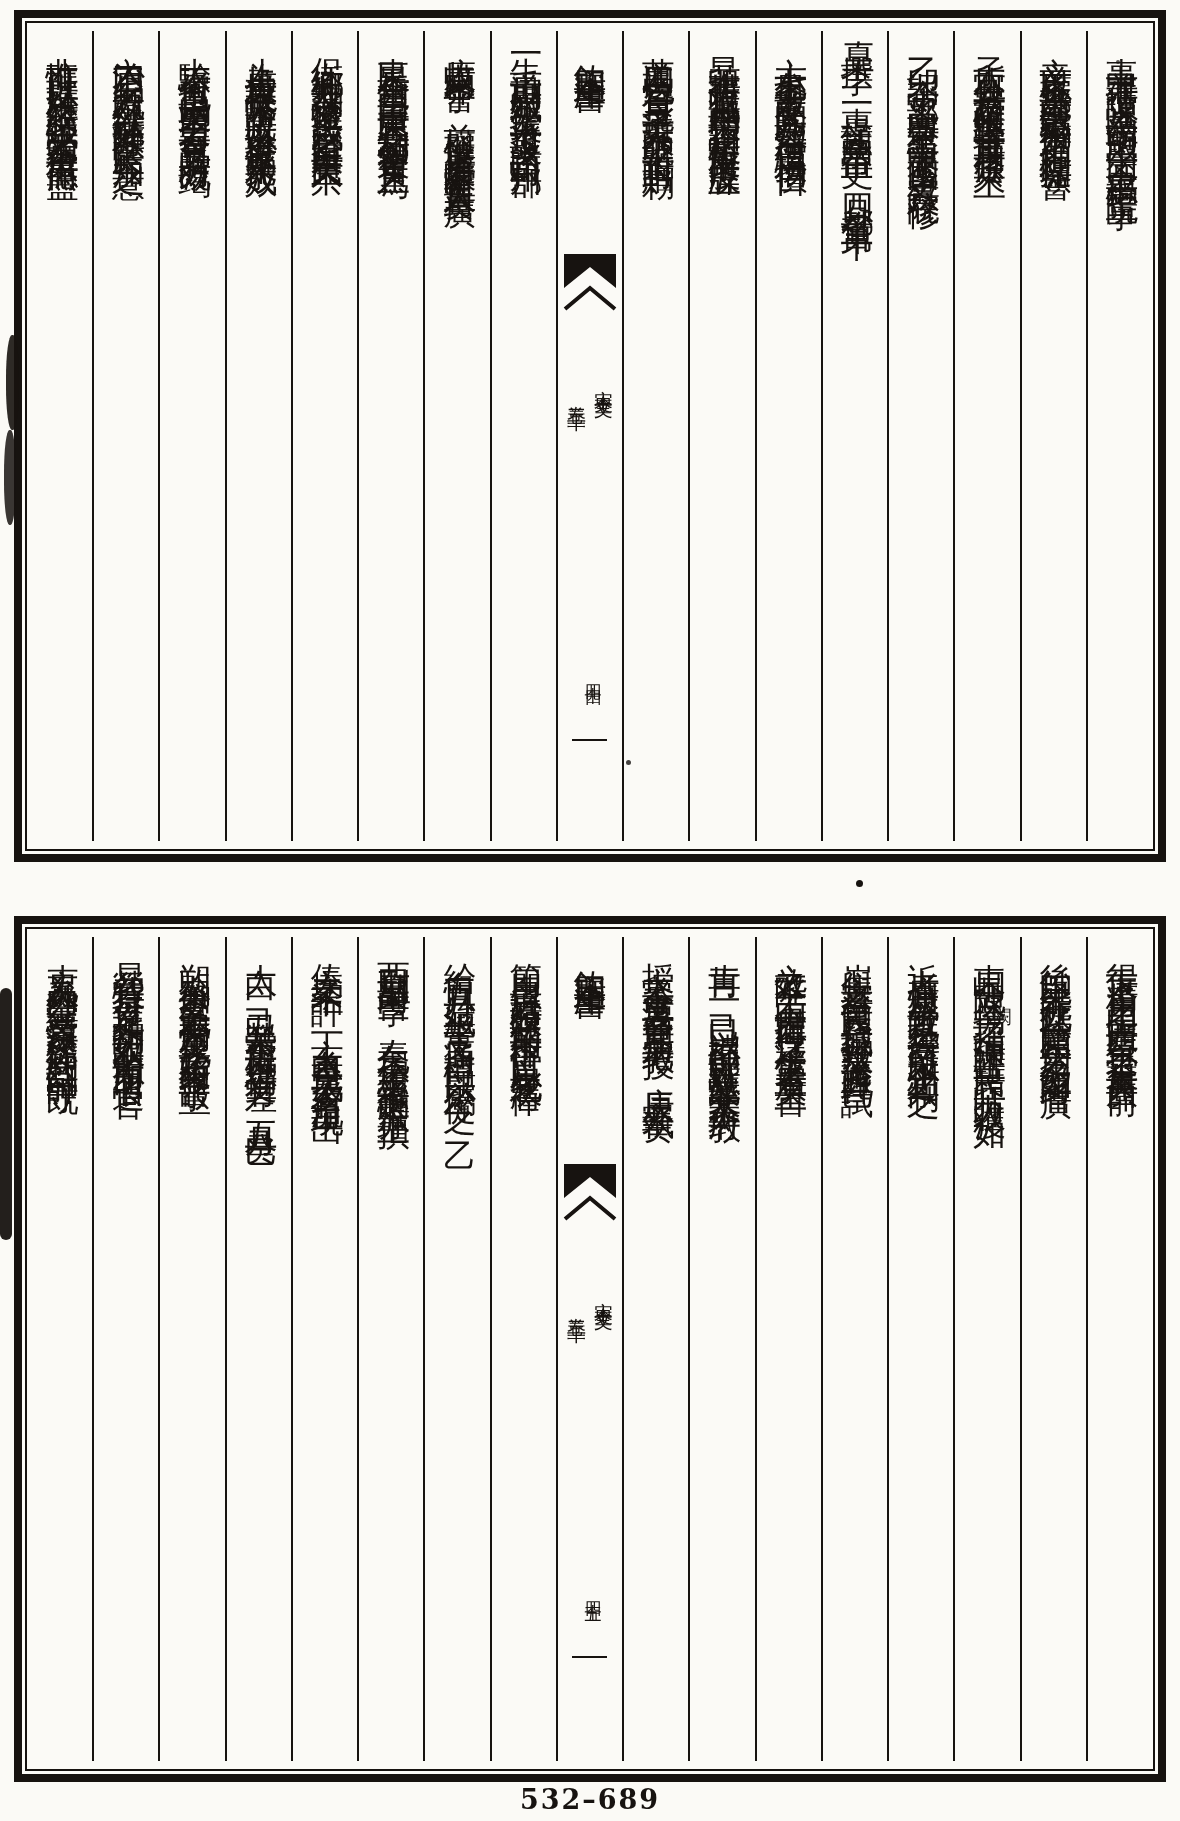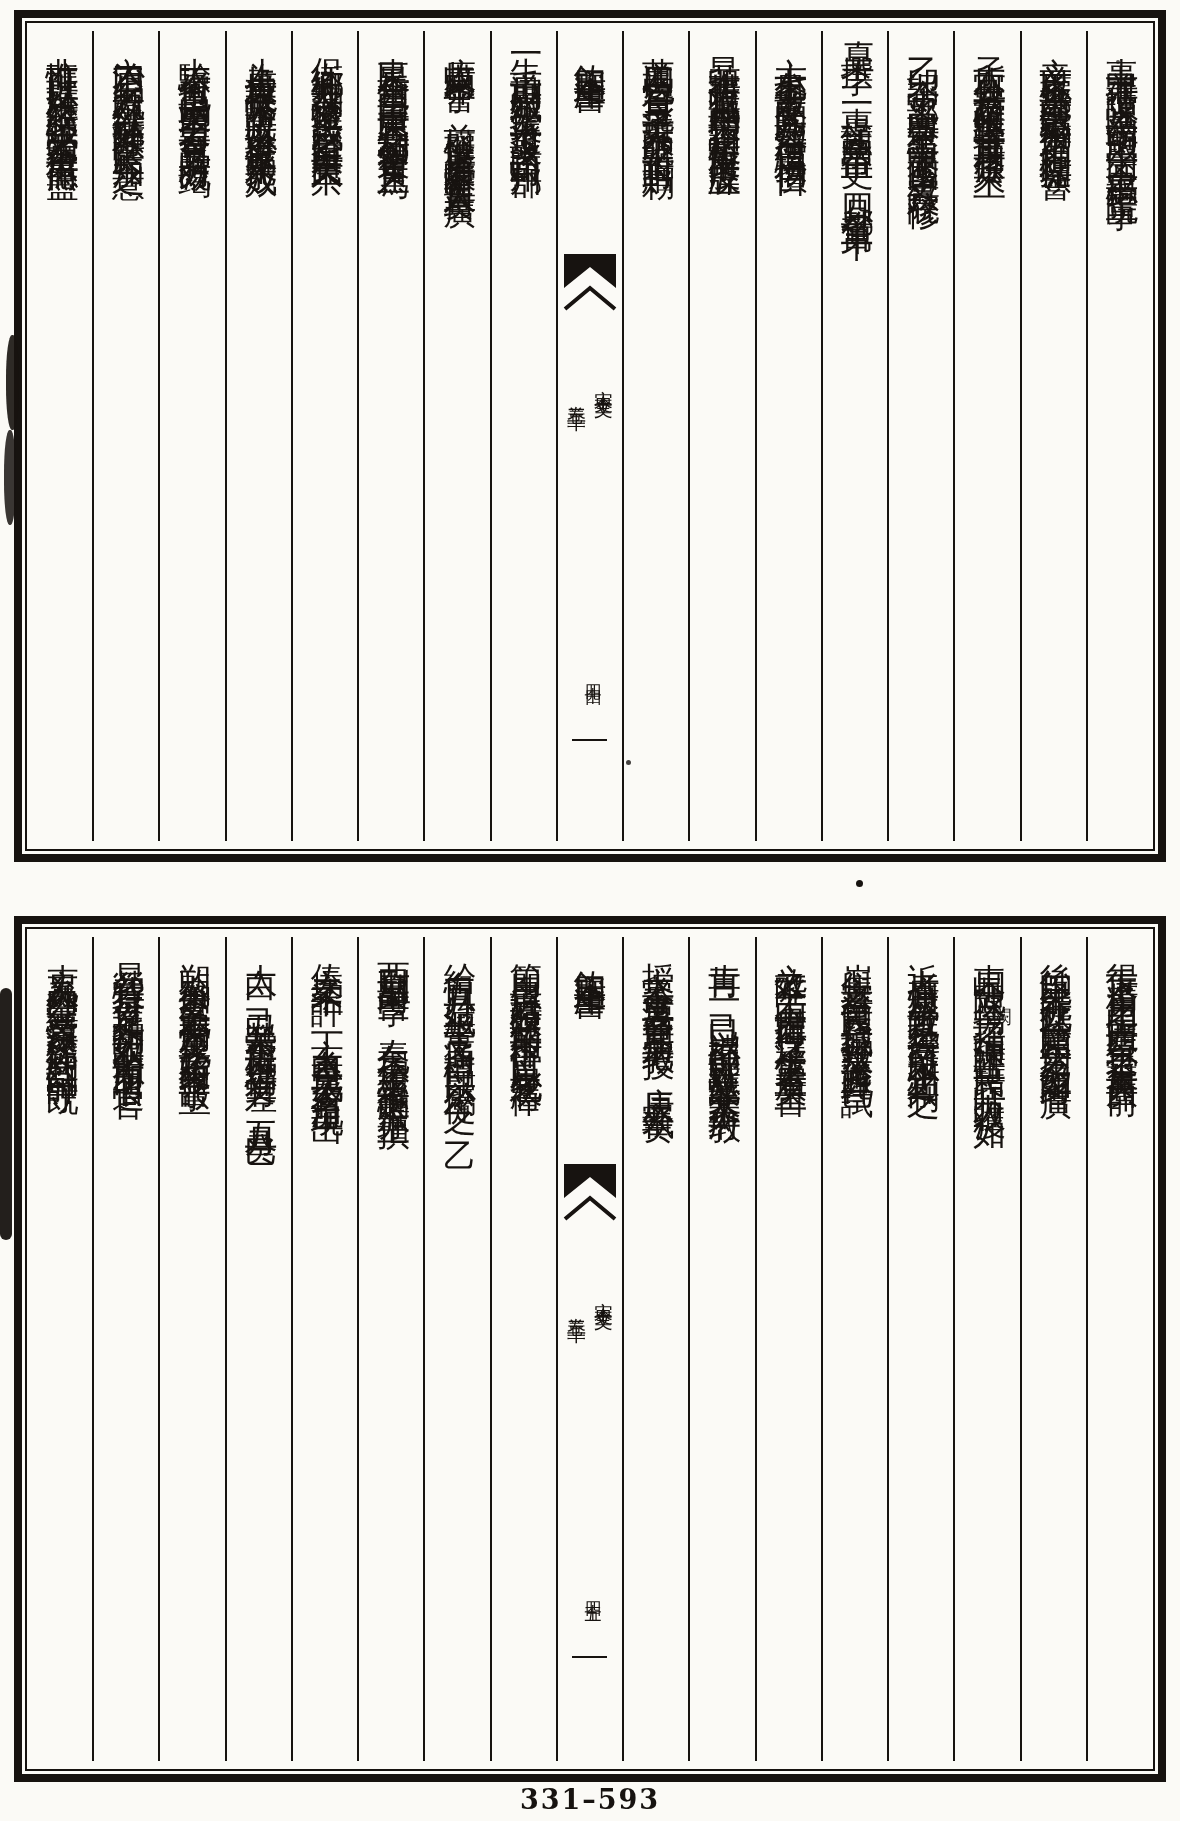--- a/index.html
+++ b/index.html
@@ -161,21 +161,21 @@
         <div class="vcol" style="letter-spacing: 8.1px;">給自五月始減半幫支痛自樽節以示屬從之<span class="gap"></span>乙</div>
         <div class="vcol" style="letter-spacing: 6.1px;">酉刑部尚書李𡌴奏乞損俸給之半繼是卿監亦上損</div>
         <div class="vcol" style="letter-spacing: 6.1px;">俸之奏詔不許<span class="gap"></span>丁亥太白晝見戊子夕有流星現出</div>
         <div class="vcol" style="letter-spacing: 6.1px;">太白<span class="gap"></span>己丑榮恭王親屬推恩補受有差<span class="gap"></span>五月癸巳</div>
         <div class="vcol" style="letter-spacing: 6.1px;">朔監察御史李宗勉奏廟堂更化之始將兩界會子亟</div>
         <div class="vcol" style="letter-spacing: 6.1px;">易勞費特甚行之道久折閱如故不若節用而省退官</div>
         <div class="vcol" style="letter-spacing: 6.1px;">吏充為內外營繕支費浮泛懇從節約其監司帥守既</div>
       </div>
   </section>
 
-  <div class="page-number">331–593</div>
+  <div class="page-number">532–689</div>
 
   <div class="smudge a"></div>
   <div class="smudge a2"></div>
   <div class="smudge b"></div>
   <div class="speck s1"></div>
   <div class="speck s2"></div>
   <div class="speck s3"></div>
 
 </div>
 

